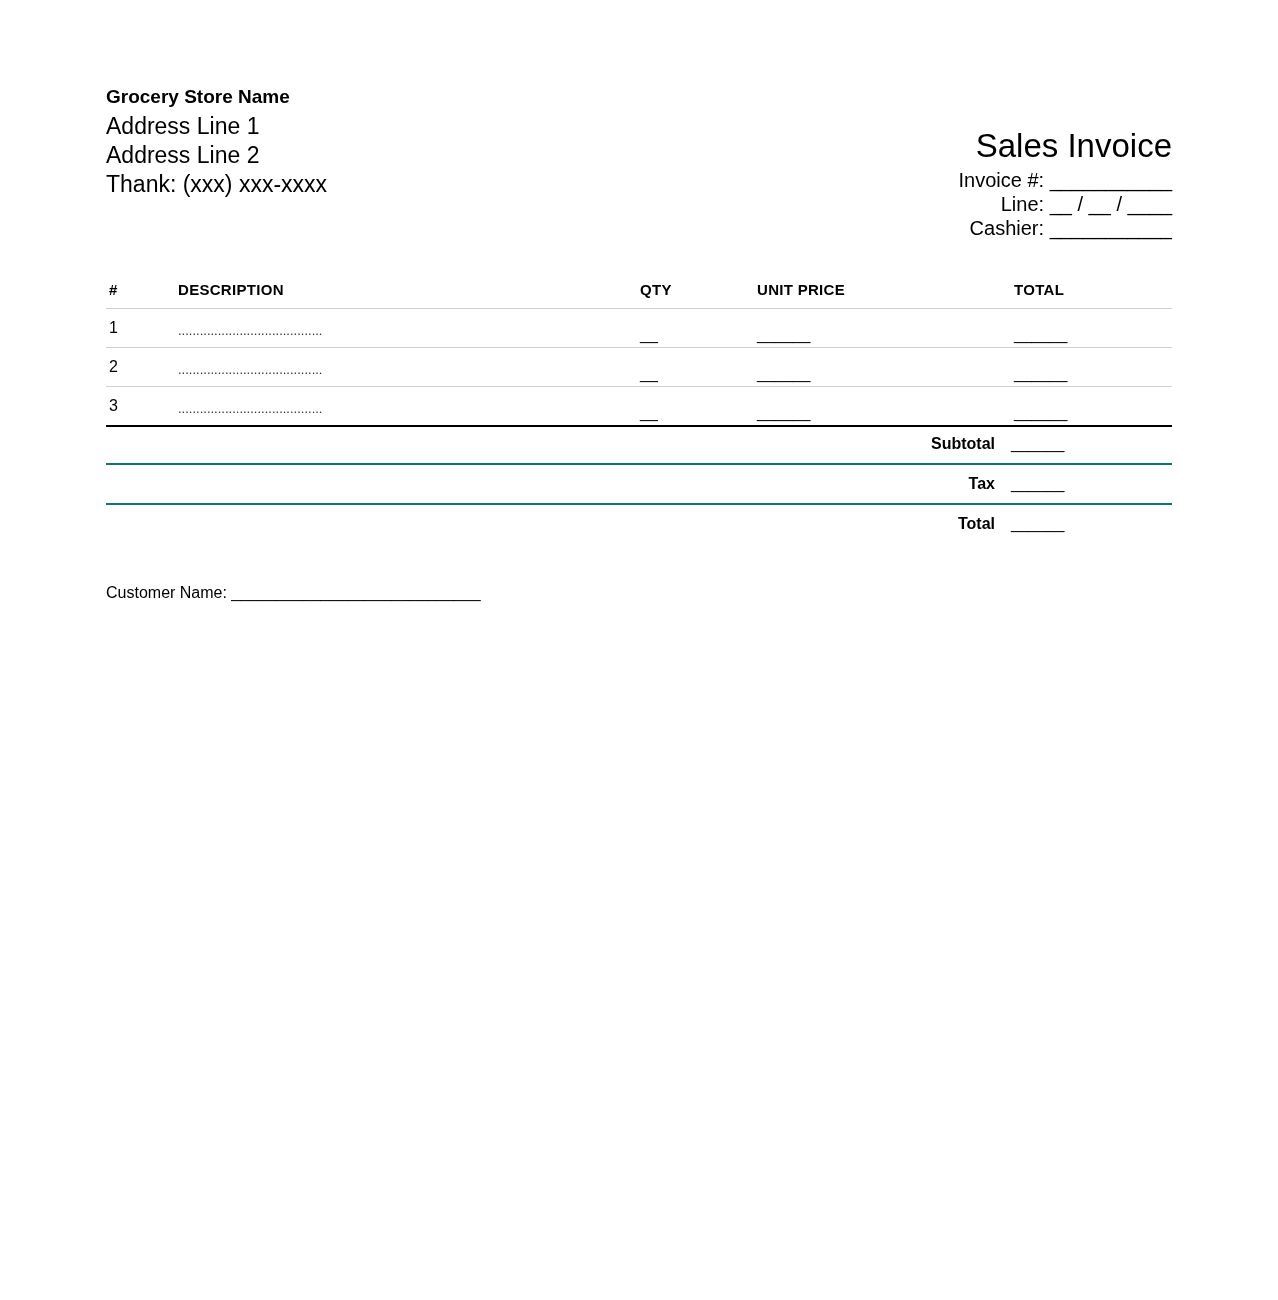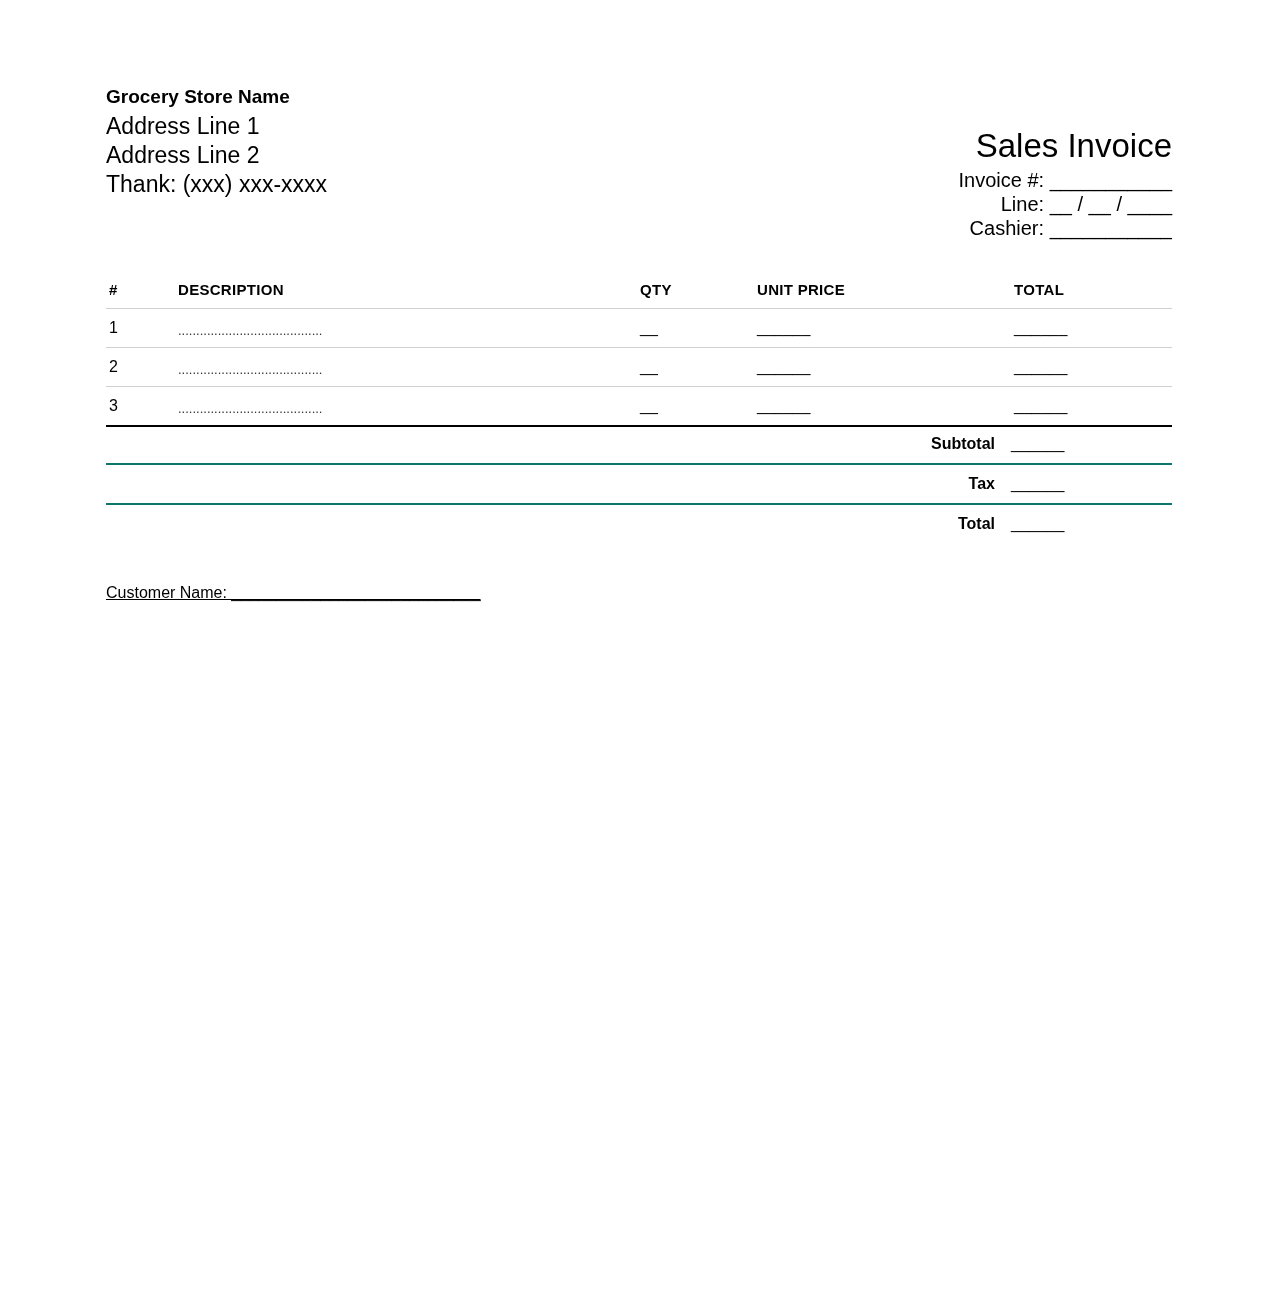--- a/index.html
+++ b/index.html
@@ -31,38 +31,38 @@
       height: 38px; padding: 0; border-bottom: 1px solid #d0d0d0;
       vertical-align: middle;
     }
     table.items tr.last td { border-bottom: 2px solid #000; }
     .c-num { width: 69px; padding-left: 3px !important; }
     .c-desc { width: 462px; }
     .c-qty { width: 117px; }
     .c-unit { width: 257px; }
     .c-total { }
     .dots { font-size: 13px; color: #333; position: relative; top: 2px; letter-spacing: 0; }
-    .blank { position: relative; top: 0; }
+    .blank { position: relative; top: 7px; }
 
     .totals {
       position: absolute; left: 0; top: 425px; width: 1066px;
     }
     .totals .row {
       height: 38px; border-bottom: 2px solid #0f766e;
       display: flex; align-items: center; position: relative;
     }
     .totals .row.final { border-bottom: none; }
     .totals .label {
       position: absolute; right: 177px; font-size: 16px; font-weight: bold;
     }
     .totals .val {
       position: absolute; left: 905px; font-size: 16px; top: 10px;
     }
 
-    .footer { position: absolute; left: 0; top: 584px; font-size: 16px; text-decoration: underline; }
+    .footer { position: absolute; left: 0; top: 584px; font-size: 16px; }
     .footer .cust { line-height: 18px; }
     .footer .thanks { line-height: 18px; margin-top: 18px; }
   </style>
 </head>
 <body>
 
 <div class="page">
 
   <div class="store">
     <div class="name">Grocery Store Name</div>

